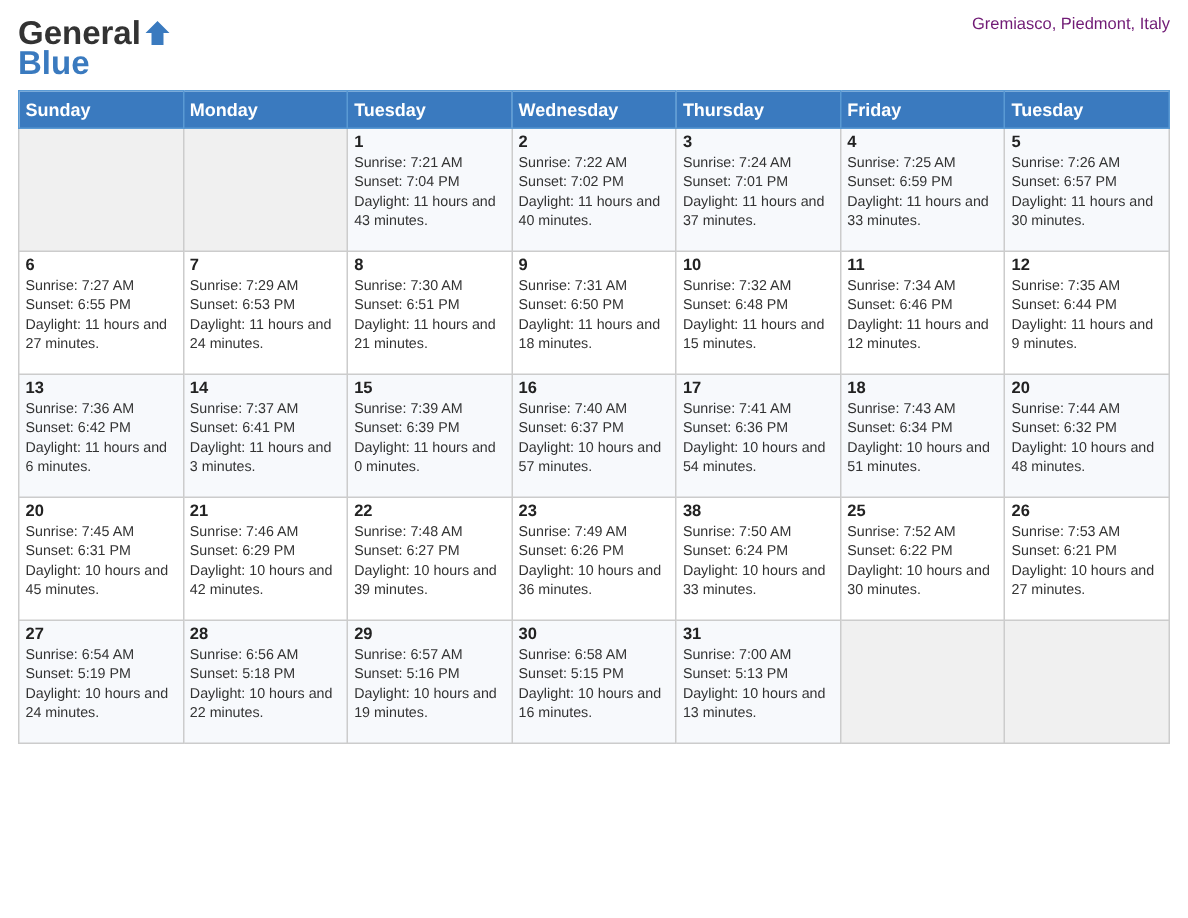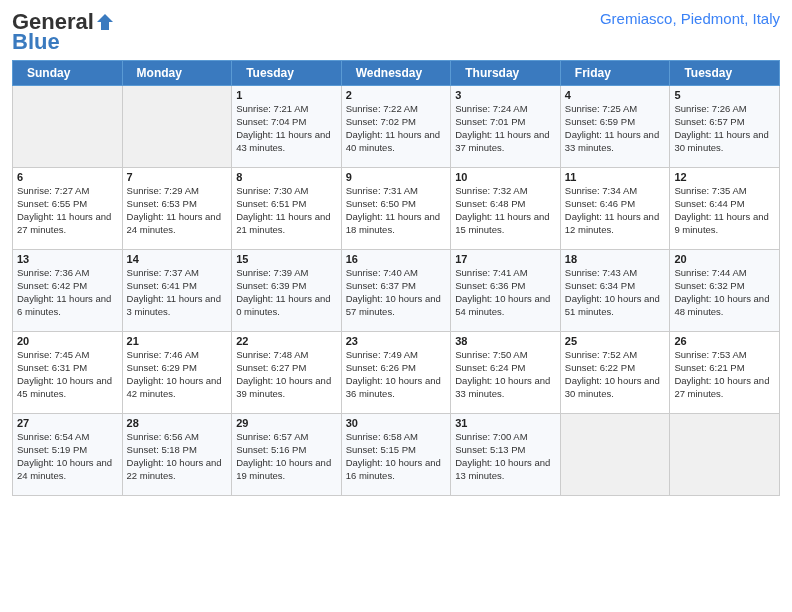--- a/index.html
+++ b/index.html
@@ -38,34 +38,34 @@
     }
     .title-block {
       text-align: right;
     }
     .month-title {
       font-size: 36px;
       font-weight: normal;
       color: #222;
     }
     .subtitle {
-      font-size: 15px;
-      color: #3b82f6;
+      font-size: 11px;
+      color: #701a75;
     }
     table {
       width: 100%;
       border-collapse: collapse;
       table-layout: fixed;
     }
     thead tr th {
       background-color: #3a7abf;
       color: #fff;
       font-size: 12px;
       font-weight: bold;
-      padding: 5px 14px;
+      padding: 5px 4px;
       text-align: left;
       border: 1px solid #5a9ad4;
     }
     tbody tr td {
       border: 1px solid #ccc;
       vertical-align: top;
       padding: 3px 4px;
       font-size: 10px;
       color: #222;
       height: 82px;

